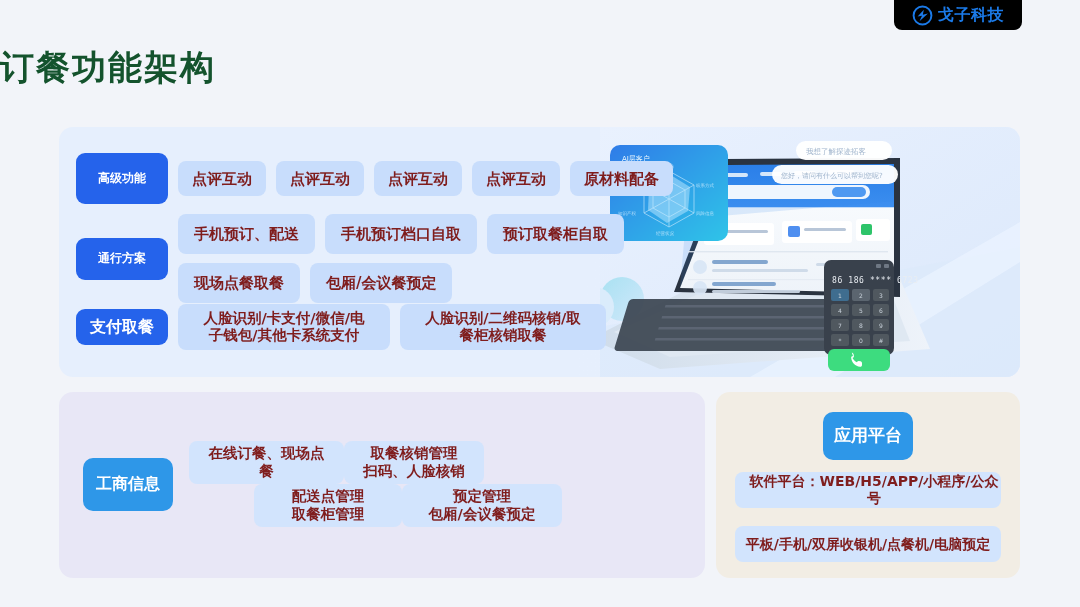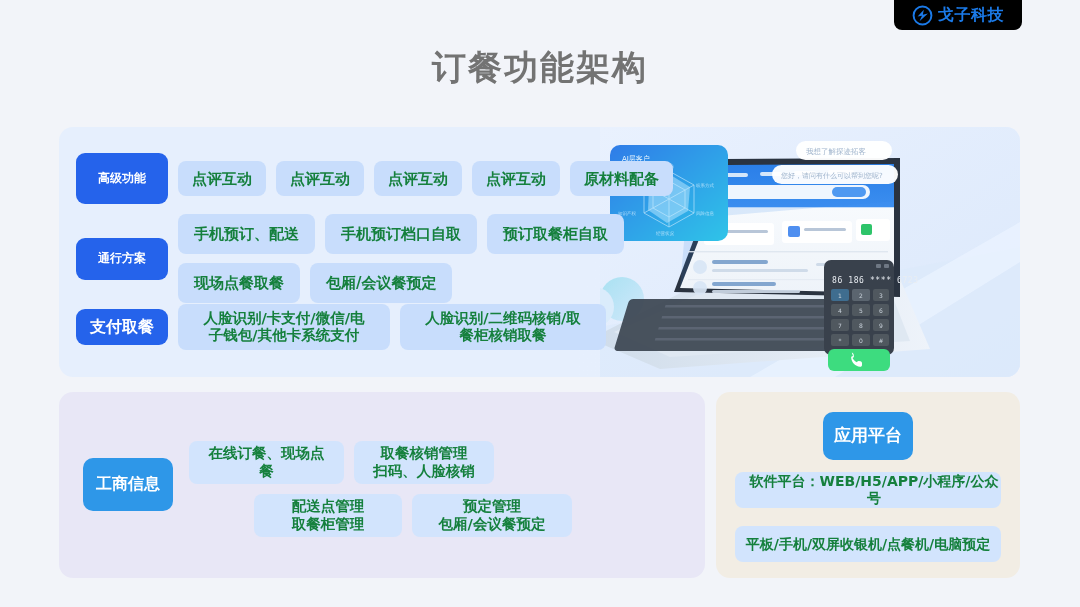--- a/index.html
+++ b/index.html
@@ -22,23 +22,22 @@
   .logo-mark { width: 21px; height: 21px; flex: 0 0 auto; }
   .logo-text {
     font-size: 16px; font-weight: 700; letter-spacing: .5px;
     color: #1b7ae8;
     font-family: "DejaVu Sans", "Liberation Sans", sans-serif;
   }
 
   
   .page-title {
     position: absolute; top: 45px; left: 0; width: 1080px;
-    text-align: center;
     font-size: 34px; font-weight: 700; letter-spacing: 2px;
-    color: #737373;
+    color: #14532d;
     font-family: "DejaVu Sans", "Liberation Sans", sans-serif;
   }
 
   
   .panel { position: absolute; border-radius: 14px; }
   .panel-top {
     left: 59px; top: 127px; width: 961px; height: 250px;
     background: linear-gradient(100deg,#e6effd 0%, #e6effd 55%, #e7f0fe 100%);
     overflow: hidden;
   }
@@ -60,21 +59,21 @@
     display: flex; align-items: center; justify-content: center;
     color: #fff; font-weight: 700; border-radius: 9px;
     font-family: "DejaVu Sans", "Liberation Sans", sans-serif;
     text-align: center; line-height: 1.15;
   }
   .badge-dark { background: #2563eb; }
   .badge-light { background: #2e97e8; }
 
   .chip {
     display: flex; align-items: center; justify-content: center;
-    background: #c8ddfc; color: #15803d;
+    background: #c8ddfc; color: #7f1d1d;
     border-radius: 8px; font-weight: 700; text-align: center;
     line-height: 1.2;
     font-family: "DejaVu Sans", "Liberation Sans", sans-serif;
   }
   .chip-pale { background: #d2e4fd; }
 
   
   .row { position: absolute; display: flex; align-items: center; }
 
   .r1 { left: 17px; top: 26px; gap: 10px; }
@@ -90,21 +89,21 @@
   .r3 { left: 17px; top: 177px; gap: 10px; align-items: center; }
   .r3 .badge { width: 92px; height: 36px; font-size: 16px; }
   .r3 .chip { height: 46px; font-size: 14.5px; padding: 0 24px; }
 
   
   .basic-badge {
     position: absolute; left: 24px; top: 66px;
     width: 90px; height: 53px; font-size: 16px; border-radius: 10px;
   }
   .basic-grid { position: absolute; left: 130px; top: 49px; }
-  .basic-line { display: flex; gap: 10px; margin-bottom: 10px; }
+  .basic-line { display: flex; }
   .basic-line.indent { padding-left: 65px; }
   .basic-grid .chip { height: 43px; font-size: 14.5px; padding: 0 16px; }
 
   
   .apps-badge {
     position: absolute; left: 107px; top: 20px;
     width: 90px; height: 48px; font-size: 17px; border-radius: 10px;
   }
   .apps-chip {
     position: absolute; left: 19px; width: 266px; height: 36px;

